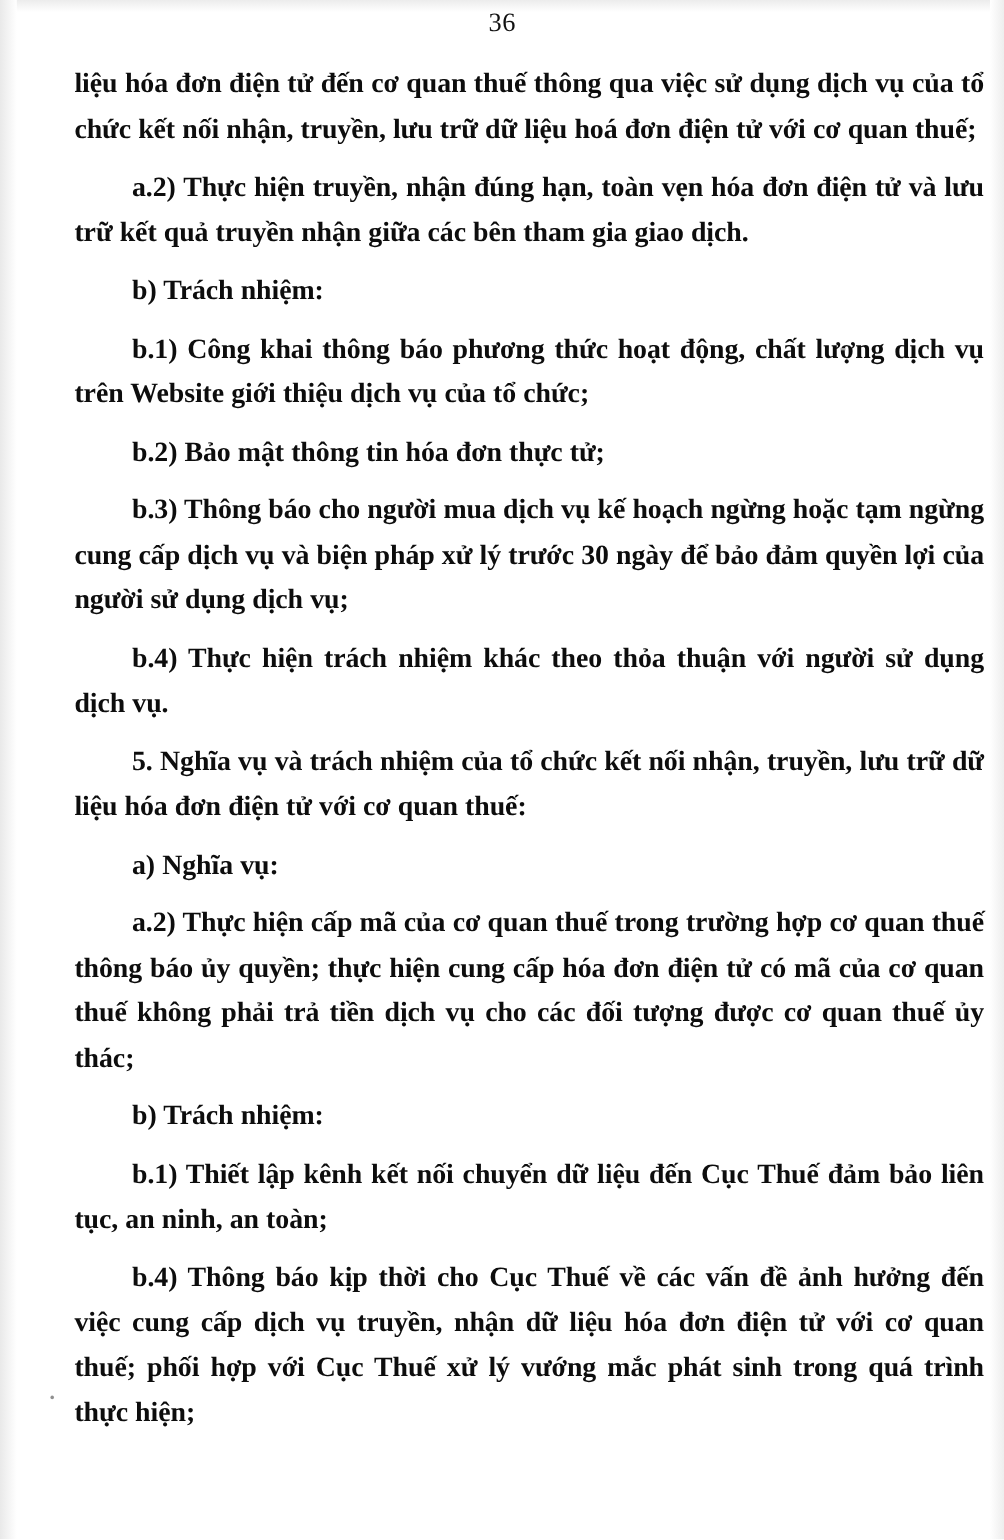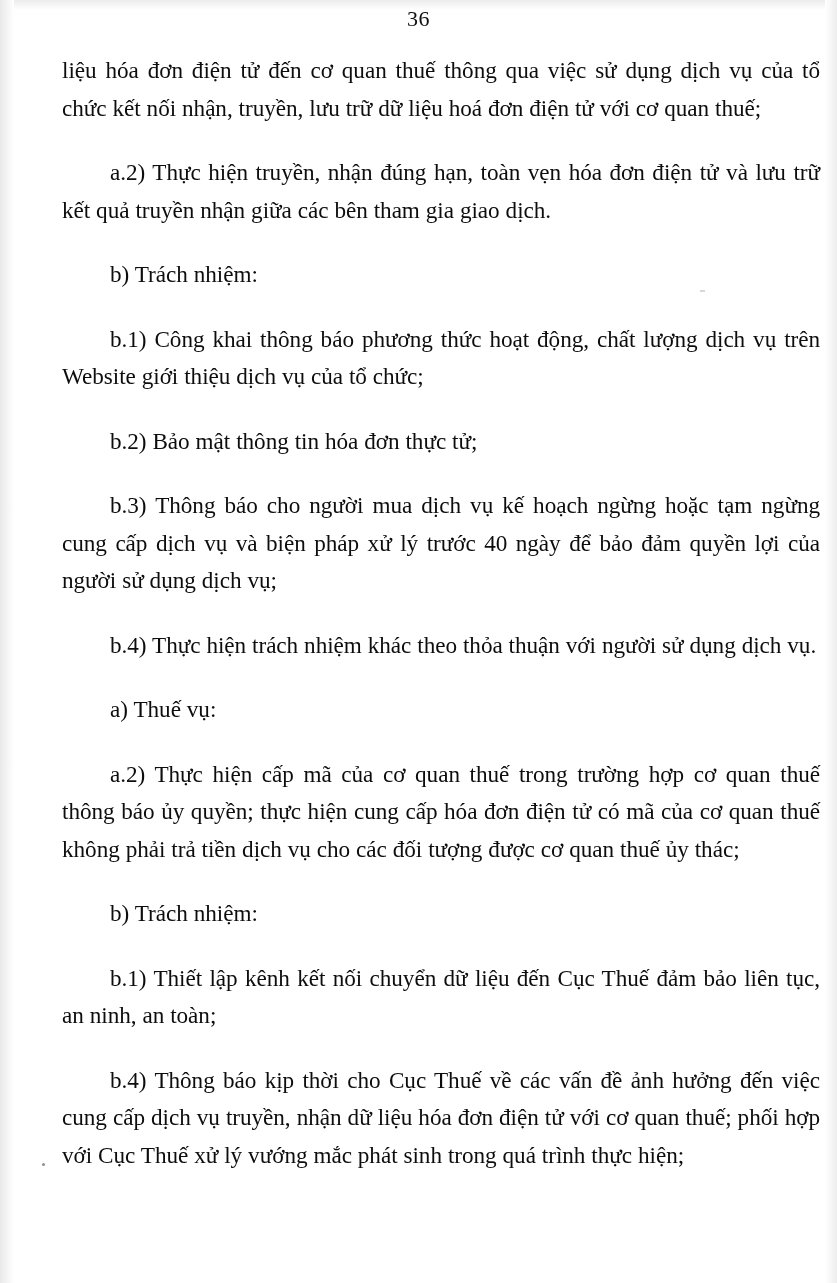--- a/index.html
+++ b/index.html
@@ -68,24 +68,24 @@
     text-align: justify;
     text-justify: inter-word;
     text-indent: 48px;
     letter-spacing: -0.05px;
     word-spacing: 0.2px;
   }
   p.para.tight {
     text-indent: 0;
   }
   p.para + p.para {
-    margin-top: 27px;
+    margin-top: 11px;
   }
   
-  p.para { hyphens: none; }
+  p.para { hyphens: none; font-weight: bold; }
 
   .speck {
     position: absolute;
     width: 3px;
     height: 3px;
     background: #6a6a6a;
     border-radius: 50%;
     opacity: .75;
   }
   .speck.s1 { left: 42px; top: 1163px; }
@@ -101,23 +101,24 @@
   <div class="scan-edge-right"></div>
 
   <div class="page-number">36</div>
 
   <div class="body-text">
     <p class="para tight">liệu hóa đơn điện tử đến cơ quan thuế thông qua việc sử dụng dịch vụ của tổ chức kết nối nhận, truyền, lưu trữ dữ liệu hoá đơn điện tử với cơ quan thuế;</p>
     <p class="para">a.2) Thực hiện truyền, nhận đúng hạn, toàn vẹn hóa đơn điện tử và lưu trữ kết quả truyền nhận giữa các bên tham gia giao dịch.</p>
     <p class="para">b) Trách nhiệm:</p>
     <p class="para">b.1) Công khai thông báo phương thức hoạt động, chất lượng dịch vụ trên Website giới thiệu dịch vụ của tổ chức;</p>
     <p class="para">b.2) Bảo mật thông tin hóa đơn thực tử;</p>
-    <p class="para">b.3) Thông báo cho người mua dịch vụ kế hoạch ngừng hoặc tạm ngừng cung cấp dịch vụ và biện pháp xử lý trước 40 ngày để bảo đảm quyền lợi của người sử dụng dịch vụ;</p>
+    <p class="para">b.3) Thông báo cho người mua dịch vụ kế hoạch ngừng hoặc tạm ngừng cung cấp dịch vụ và biện pháp xử lý trước 30 ngày để bảo đảm quyền lợi của người sử dụng dịch vụ;</p>
     <p class="para">b.4) Thực hiện trách nhiệm khác theo thỏa thuận với người sử dụng dịch vụ.</p>
-    <p class="para">a) Thuế vụ:</p>
+    <p class="para">5. Nghĩa vụ và trách nhiệm của tổ chức kết nối nhận, truyền, lưu trữ dữ liệu hóa đơn điện tử với cơ quan thuế:</p>
+    <p class="para">a) Nghĩa vụ:</p>
     <p class="para">a.2) Thực hiện cấp mã của cơ quan thuế trong trường hợp cơ quan thuế thông báo ủy quyền; thực hiện cung cấp hóa đơn điện tử có mã của cơ quan thuế không phải trả tiền dịch vụ cho các đối tượng được cơ quan thuế ủy thác;</p>
     <p class="para">b) Trách nhiệm:</p>
     <p class="para">b.1) Thiết lập kênh kết nối chuyển dữ liệu đến Cục Thuế đảm bảo liên tục, an ninh, an toàn;</p>
     <p class="para">b.4) Thông báo kịp thời cho Cục Thuế về các vấn đề ảnh hưởng đến việc cung cấp dịch vụ truyền, nhận dữ liệu hóa đơn điện tử với cơ quan thuế; phối hợp với Cục Thuế xử lý vướng mắc phát sinh trong quá trình thực hiện;</p>
 
   </div>
 
   <div class="speck s1"></div>
   <div class="speck s2"></div>
 

